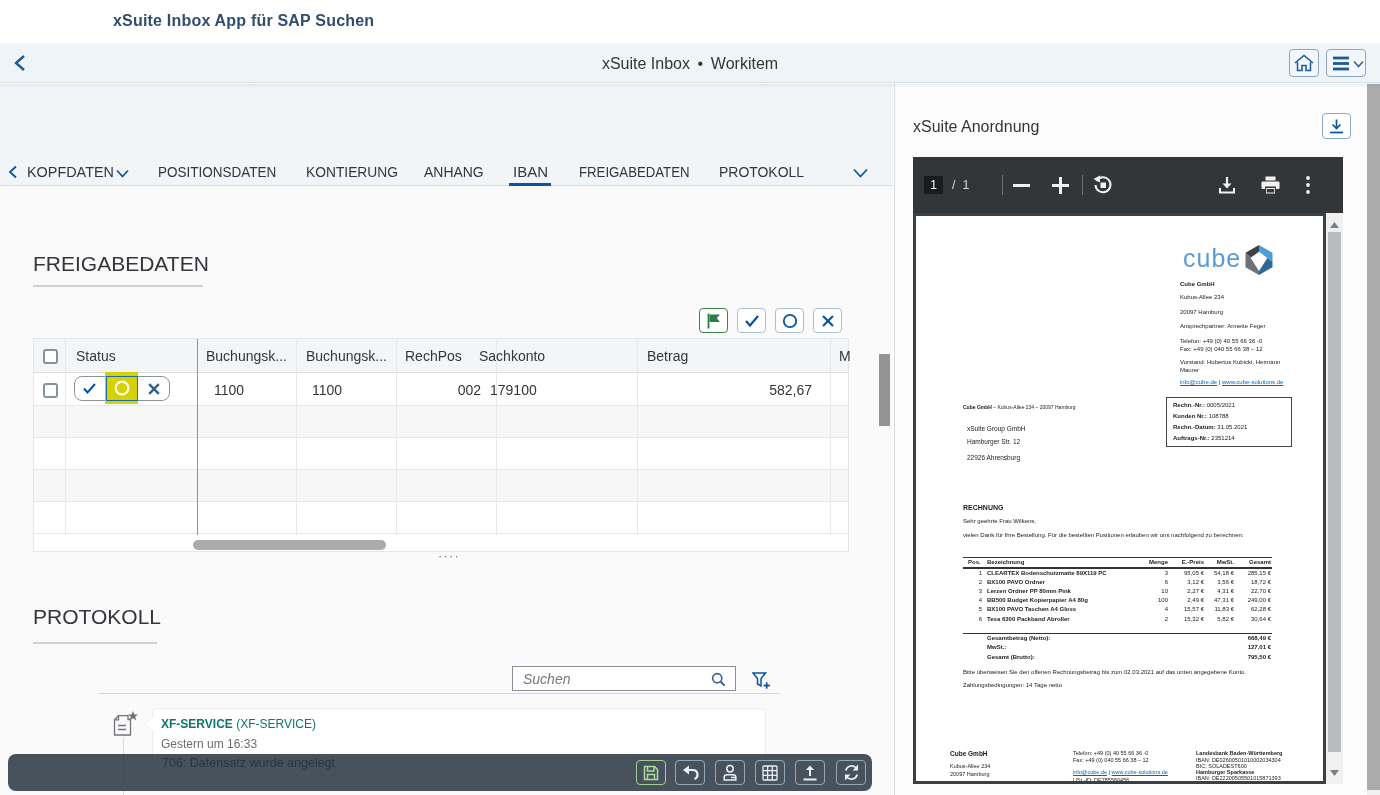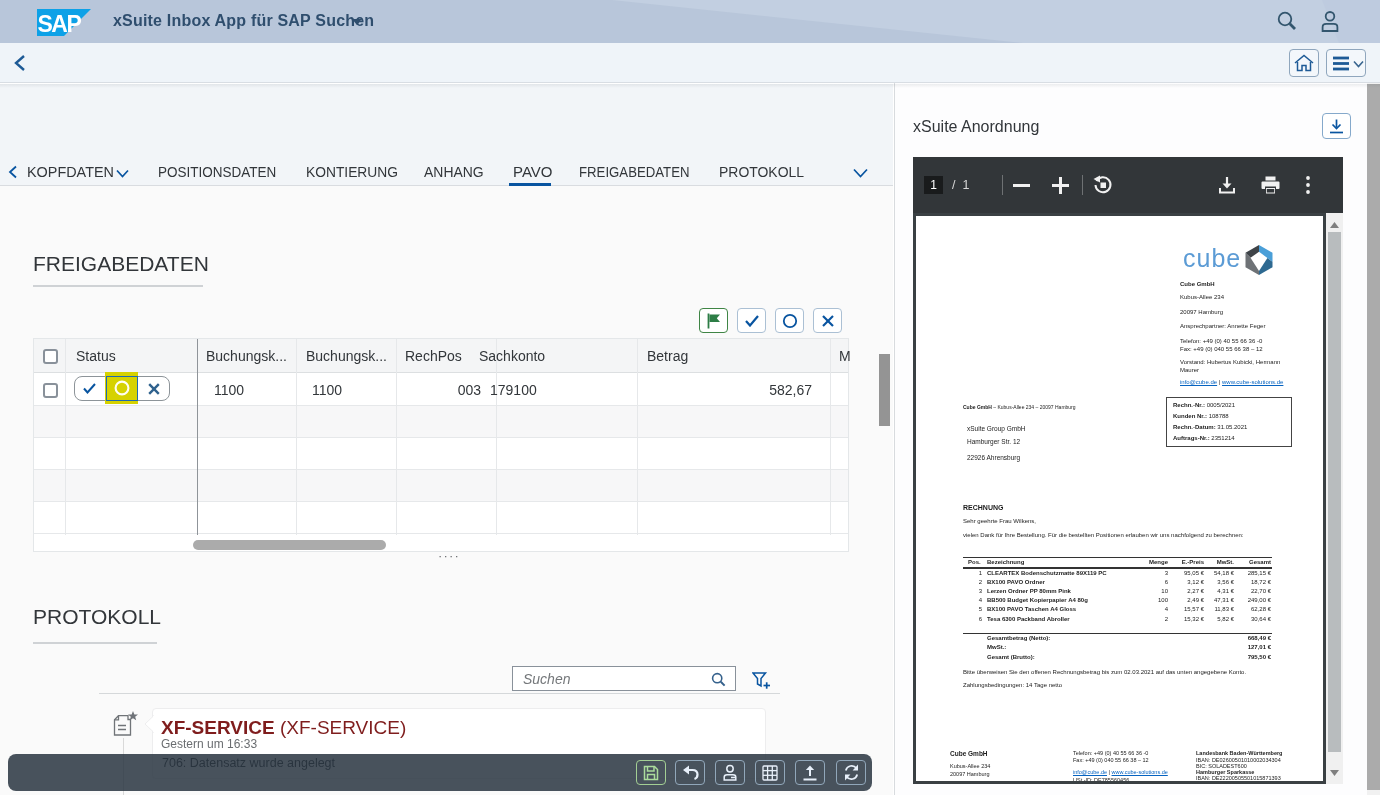--- a/index.html
+++ b/index.html
@@ -25,44 +25,24 @@
 #fbar { position:absolute; left:8px; top:669.5px; width:864px; height:37px; background:rgba(40,52,64,0.85); border-radius:8px; }
 .fbtn { position:absolute; top:676px; width:30px; height:25px; border:1px solid #91a7ba; border-radius:4px; display:flex; align-items:center; justify-content:center; }
 #rpanel { position:absolute; left:894px; top:83px; width:473px; height:712px; background:#fdfdfe; border-left:1px solid #d8dbde; }
 .inv { position:absolute; font-size:6px; color:#1c1c1c; white-space:nowrap; }
 .invs { position:absolute; font-size:5px; color:#1c1c1c; white-space:nowrap; }
 .b { font-weight:bold; }
 </style>
 </head>
 <body>
 <div id="stage">
-<div id="shell">
- <svg width="1380" height="43" style="position:absolute;left:0;top:0">
-   <polygon points="612,0 1380,0 1380,43 1023,43" fill="#c2cfe1"></polygon>
-   <polygon points="1322,0 1380,0 1380,43 1339,43" fill="#becbdf"></polygon>
- </svg>
- <svg width="62" height="28" viewBox="0 0 62 28" style="position:absolute;left:36px;top:9px">
-   <polygon points="1,0 55,0 28,27 1,27" fill="#0da1e7"></polygon>
-   <text x="1.5" y="22.5" font-family="Liberation Sans, sans-serif" font-size="23" font-weight="bold" fill="#ffffff" letter-spacing="-1.5">SAP</text>
- </svg>
- <svg width="12" height="8" viewBox="0 0 12 8" style="position:absolute;left:351px;top:18px">
-        <polygon points="1,1 11,1 6,7" fill="#2f4e6e"></polygon>
-      </svg>
- <svg width="22" height="22" viewBox="0 0 22 22" style="position:absolute;left:1276px;top:10px" fill="none" stroke="#33566e" stroke-width="1.8">
-   <circle cx="9" cy="9" r="6.3"></circle>
-        <line x1="13.8" y1="13.8" x2="19" y2="19" stroke-width="2.8"></line>
- </svg>
- <svg width="20" height="22" viewBox="0 0 20 22" style="position:absolute;left:1320px;top:10px" fill="none" stroke="#33566e" stroke-width="1.8">
-   <circle cx="10" cy="6.3" r="4.3"></circle>
-        <path d="M 2.6 21 L 2.6 17.2 Q 2.6 13.9 6.2 13.9 L 13.8 13.9 Q 17.4 13.9 17.4 17.2 L 17.4 21 Z"></path>
- </svg>
-</div>
 <div id="shelltitle">xSuite Inbox App für SAP Suchen</div>
 <div id="subhdr"></div>
 <div style="position:absolute;left:0;top:84px;width:1380px;height:4px;background:linear-gradient(to bottom, rgba(80,90,100,0.10), rgba(80,90,100,0));z-index:5"></div>
+<div id="subtitle">xSuite Inbox  •  Workitem</div>
 <svg width="14" height="18" viewBox="0 0 14 18" style="position:absolute;left:13px;top:54px" fill="none" stroke="#1d5a96" stroke-width="2.4">
       <polyline points="11,2 3,9 11,16"></polyline>
     </svg>
 <div class="sqbtn" style="left:1289px;top:49px;width:30px;height:28px">
  <svg width="20" height="18" viewBox="0 0 20 18" style="position:absolute;left:4px;top:4px" fill="none" stroke="#1d5a96" stroke-width="1.5">
   <polyline points="1,9 10,1.5 19,9"></polyline>
         <path d="M 3.5 8 L 3.5 16.5 L 8 16.5 L 8 11.5 L 12 11.5 L 12 16.5 L 16.5 16.5 L 16.5 8"></path>
  </svg>
 </div>
 <div class="sqbtn" style="left:1326px;top:49px;width:40px;height:28px">
@@ -80,21 +60,21 @@
 <svg width="10" height="14" viewBox="0 0 10 14" style="position:absolute;left:8px;top:81px" fill="none" stroke="#0854a0" stroke-width="1.8">
         <polyline points="8,1.5 2,7 8,12.5"></polyline>
       </svg>
 <div class="tab" style="left:27px;transform:scaleX(0.96)">KOPFDATEN</div>
 <svg width="13" height="9" viewBox="0 0 13 9" style="position:absolute;left:116px;top:85px" fill="none" stroke="#0854a0" stroke-width="1.7">
         <polyline points="1,1.5 6.5,7.5 12,1.5"></polyline>
       </svg>
 <div class="tab" style="left:158px;transform:scaleX(0.9)">POSITIONSDATEN</div>
 <div class="tab" style="left:306px;transform:scaleX(0.92)">KONTIERUNG</div>
 <div class="tab" style="left:424px;transform:scaleX(0.93)">ANHANG</div>
-<div class="tab" style="left:513px">PAVO</div>
+<div class="tab" style="left:513px">IBAN</div>
 <div style="position:absolute;left:509px;top:99px;width:42px;height:3px;background:#0854a0"></div>
 <div class="tab" style="left:579px;transform:scaleX(0.88)">FREIGABEDATEN</div>
 <div class="tab" style="left:719px;transform:scaleX(0.93)">PROTOKOLL</div>
 <svg width="15" height="10" viewBox="0 0 15 10" style="position:absolute;left:853px;top:84px" fill="none" stroke="#0854a0" stroke-width="1.7">
         <polyline points="1,1.5 7.5,8.5 14,1.5"></polyline>
       </svg>
 <div class="hd18" style="left:33px;top:168px">FREIGABEDATEN</div>
 <div class="sect-line" style="left:33px;top:201px;width:170px"></div>
 <div class="smbtn" style="left:699px;top:224px;border-color:#3f8545">
  <svg width="16" height="16" viewBox="0 0 16 16">
@@ -138,21 +118,21 @@
  <div class="cellt" style="left:172px;top:9px">Buchungsk...</div>
  <div class="cellt" style="left:272px;top:9px">Buchungsk...</div>
  <div class="cellt" style="left:371px;top:9px">RechPos</div>
  <div class="cellt" style="left:445px;top:9px">Sachkonto</div>
  <div class="cellt" style="left:613px;top:9px">Betrag</div>
  <div class="cellt" style="left:805px;top:9px">M</div>
  <div class="cb" style="left:9px;top:10px"></div>
  <div class="cb" style="left:9px;top:44px"></div>
  <div class="cellt" style="left:180px;top:43px">1100</div>
  <div class="cellt" style="left:278px;top:43px">1100</div>
- <div class="cellt" style="left:400px;top:43px;width:47px;text-align:right">003</div>
+ <div class="cellt" style="left:400px;top:43px;width:47px;text-align:right">002</div>
  <div class="cellt" style="left:456px;top:43px">179100</div>
  <div class="cellt" style="left:698px;top:43px;width:80px;text-align:right">582,67</div>
  <div style="position:absolute;left:159px;top:201px;width:193px;height:10px;background:#ababab;border-radius:5px"></div>
 </div>
 <div style="position:absolute;left:74px;top:292px;width:96px;height:25px;background:#fff;border:1px solid #8d9499;border-radius:8px"></div>
 <svg width="13" height="11" viewBox="0 0 13 11" style="position:absolute;left:83px;top:299px" fill="none" stroke="#0854a0" stroke-width="2">
         <polyline points="1,5.5 4.5,9.5 12,1"></polyline>
       </svg>
 <div style="position:absolute;left:105px;top:288px;width:33px;height:32px;background:#d6d200"></div>
 <div style="position:absolute;left:106px;top:291.5px;width:31.5px;height:25px;border:1.5px solid #1d6ab0"></div>
@@ -188,21 +168,21 @@
 <svg width="24" height="24" viewBox="0 0 24 24" style="position:absolute;left:111px;top:630px" fill="none" stroke="#707478" stroke-width="1.3">
  <path d="M7.5 1.7 L 17 1.7 L 17 5.5 L 19.5 5.5 L 19.5 21 L 10 21 L 3.5 21 L 3.5 5.8 Z"></path>
  <path d="M7.5 1.7 L 7.5 5.8 L 3.5 5.8"></path>
  <line x1="7" y1="11.5" x2="15" y2="11.5" stroke-width="1.5"></line>
  <line x1="7" y1="15.5" x2="15" y2="15.5" stroke-width="1.5"></line>
 </svg>
 <svg width="10" height="10" viewBox="0 0 11 11" style="position:absolute;left:128px;top:627px">
         <polygon points="5.5,0 7,3.8 11,3.8 7.9,6.3 9,10.2 5.5,7.9 2,10.2 3.1,6.3 0,3.8 4,3.8" fill="#6f7378"></polygon>
       </svg>
 <div style="position:absolute;left:123px;top:654px;width:1px;height:57px;background:#d9d9d9"></div>
-<div style="position:absolute;left:161px;top:633px;font-size:19px;color:#7f1d1d"><b>XF-SERVICE</b> (XF-SERVICE)</div>
+<div style="position:absolute;left:161px;top:633px;font-size:12px;color:#0f766e"><b>XF-SERVICE</b> (XF-SERVICE)</div>
 <div style="position:absolute;left:161px;top:653px;font-size:12px;color:#6a6d70">Gestern um 16:33</div>
 <div style="position:absolute;left:162px;top:672px;font-size:12.5px;color:#32363a">706: Datensatz wurde angelegt</div>
 <div id="fbar"></div>
 <div class="fbtn" style="left:636px;border-color:#a3cf94">
  <svg width="16" height="16" viewBox="0 0 16 16" fill="none" stroke="#abdc9c" stroke-width="1.5">
           <path d="M1.5 1.5 L 11.5 1.5 L 14.5 4.5 L 14.5 14.5 L 1.5 14.5 Z"></path>
           <path d="M4.5 1.5 L 4.5 6 L 11 6 L 11 1.5"></path>
           <path d="M4.5 14.5 L 4.5 9.5 L 11.5 9.5 L 11.5 14.5"></path>
         </svg>
 </div>

